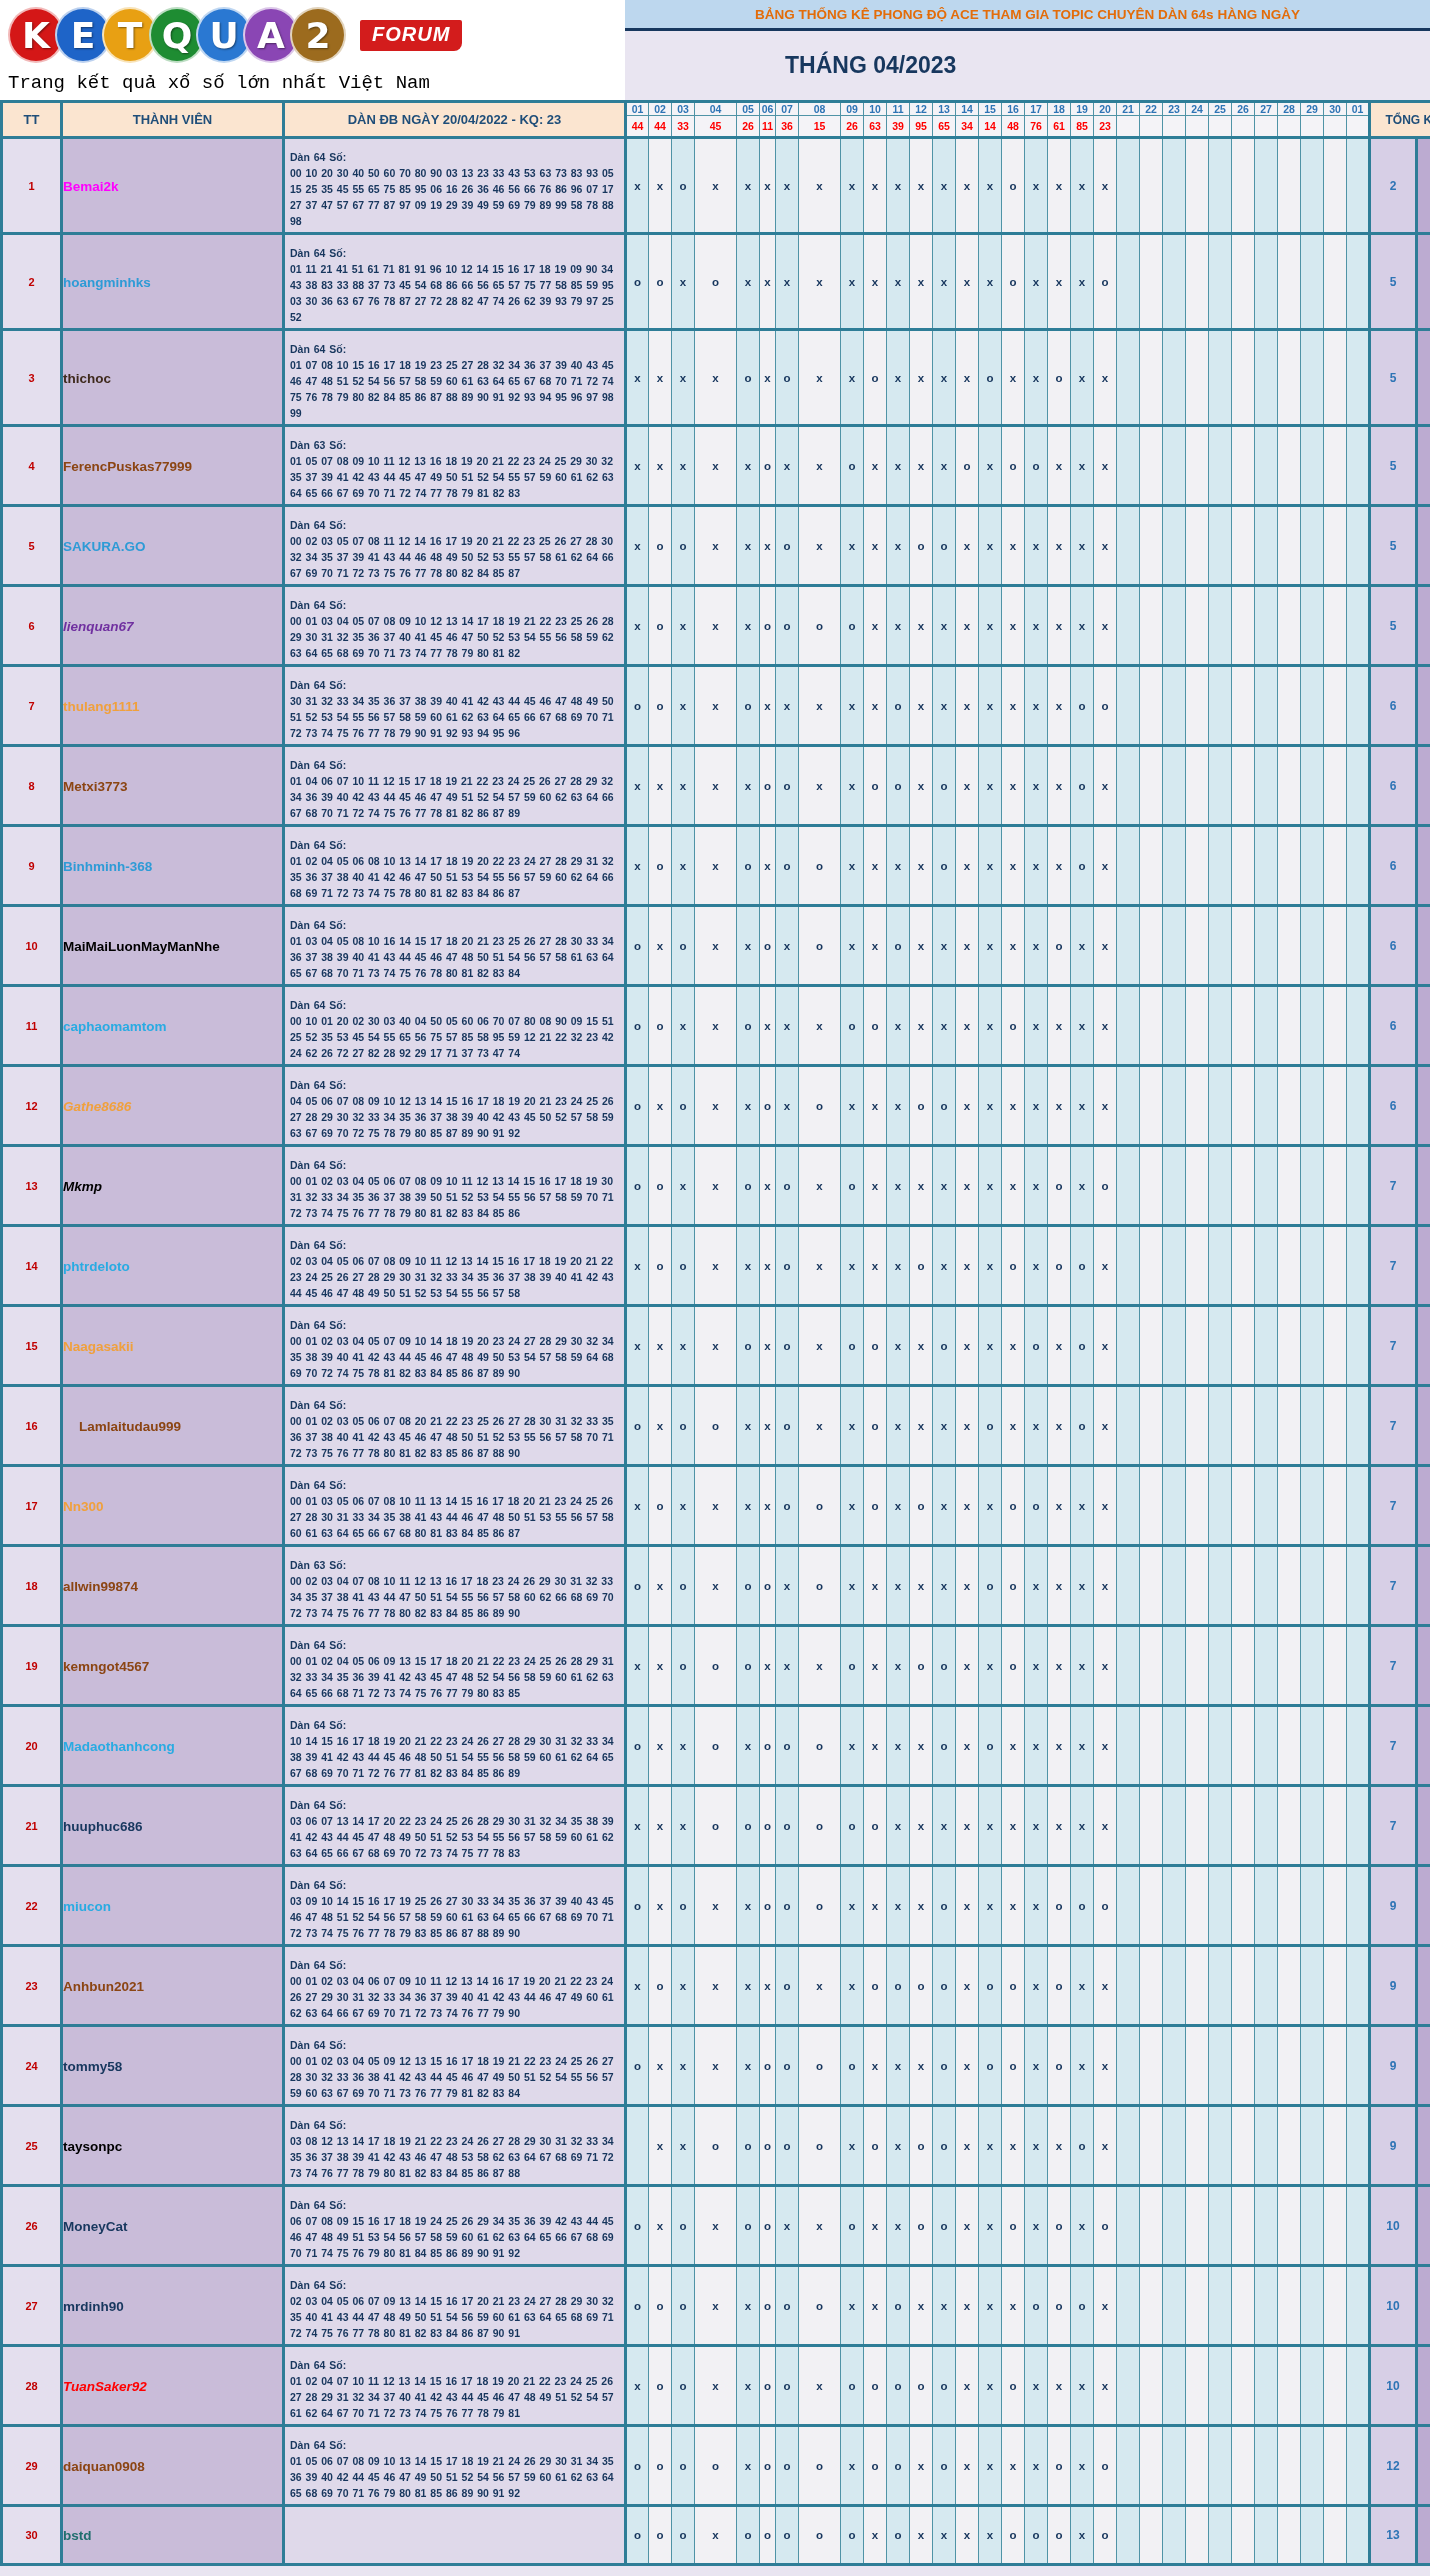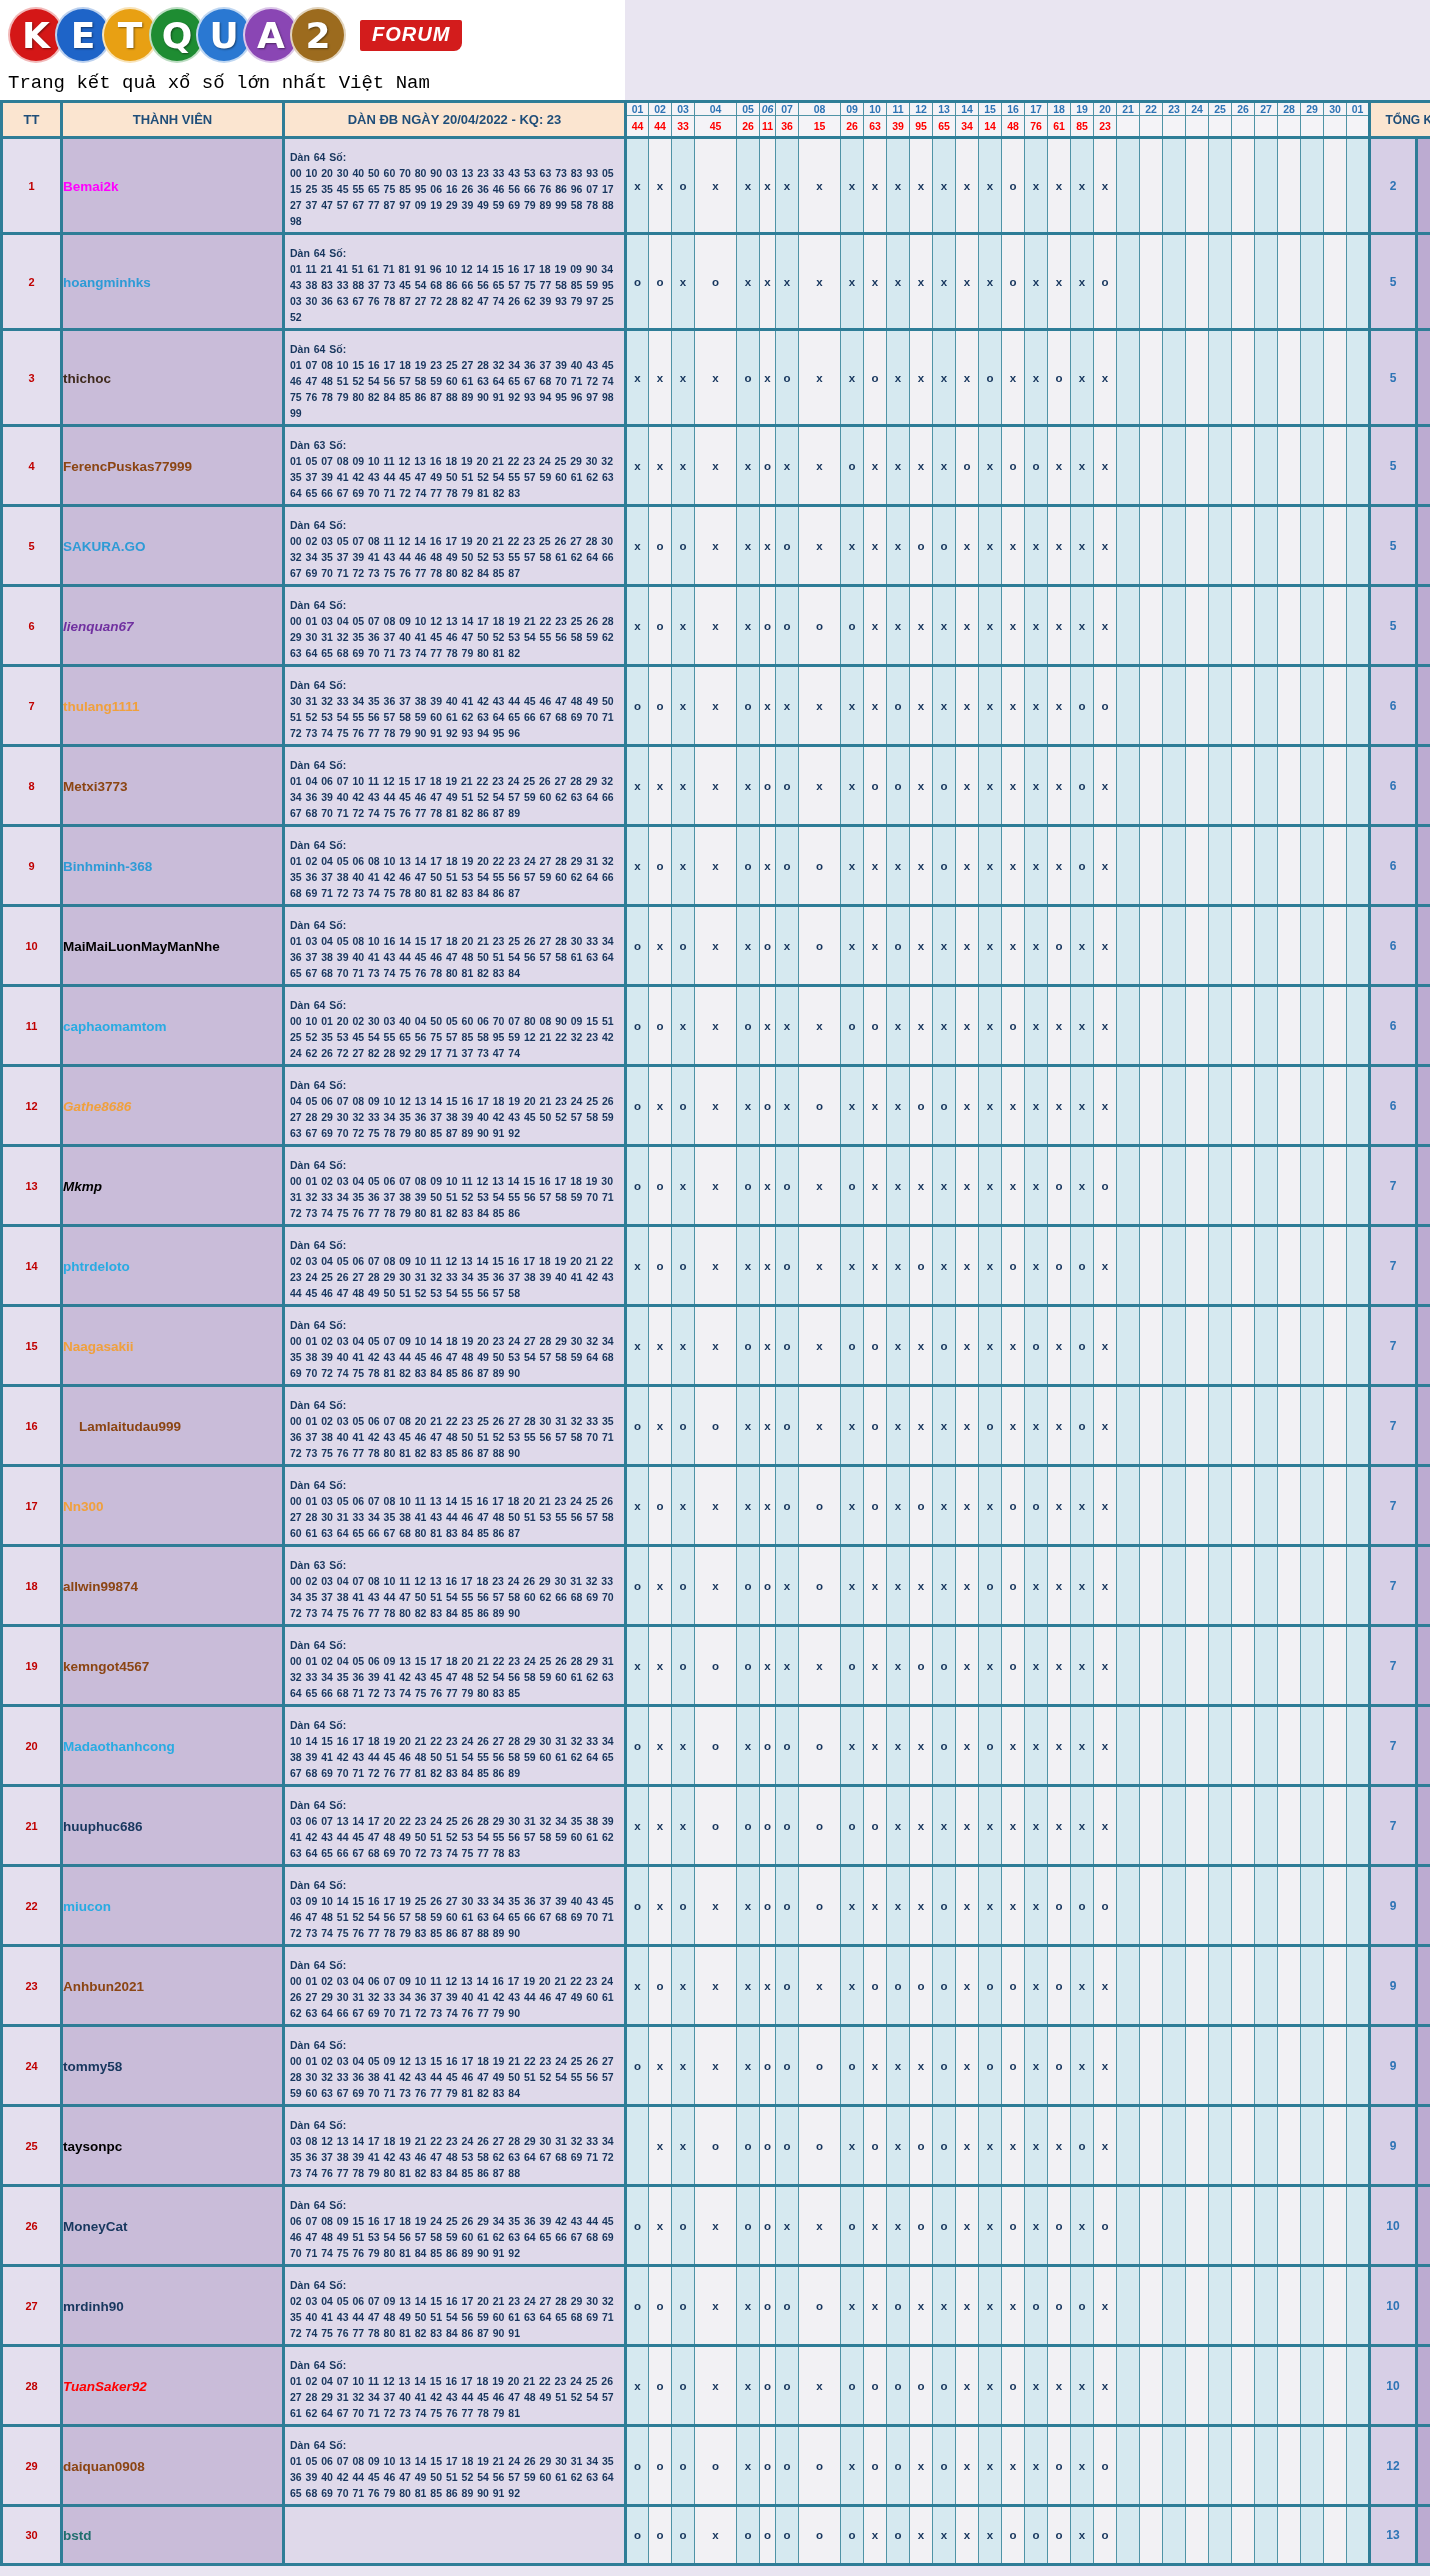--- a/index.html
+++ b/index.html
@@ -56,36 +56,40 @@
 <body>
 
 <div class="masthead">
   <div class="logo-box">
     <div class="logo-row">
       <span id="logo-letters"><span class="ball" style="background: rgb(212, 23, 23);">K</span><span class="ball" style="background: rgb(30, 100, 200);">E</span><span class="ball" style="background: rgb(232, 160, 19);">T</span><span class="ball" style="background: rgb(30, 140, 50);">Q</span><span class="ball" style="background: rgb(42, 120, 210);">U</span><span class="ball" style="background: rgb(138, 70, 180);">A</span><span class="ball" style="background: rgb(156, 107, 30);">2</span></span>
       <span class="forum-badge">FORUM</span>
     </div>
     <div class="tagline">Trang kết quả xổ số lớn nhất Việt Nam</div>
   </div>
+  <div class="head-right">
+    <div class="title-bar">BẢNG THỐNG KÊ PHONG ĐỘ ACE THAM GIA TOPIC CHUYÊN DÀN 64s HÀNG NGÀY</div>
+    <div class="month-band">THÁNG 04/2023</div>
+  </div>
 </div>
 
 <table>
   <colgroup id="cols"></colgroup>
   <thead>
     <tr>
       <th class="hdr-left bthick" rowspan="2" style="width:60px">TT</th>
       <th class="hdr-left bthick" rowspan="2" style="width:222px">THÀNH VIÊN</th>
       <th class="hdr-left bthick" rowspan="2" style="width:342px">DÀN ĐB NGÀY 20/04/2022 - KQ: 23</th>
 
       <th class="day-h first" style="border-left: 3px solid rgb(46, 125, 151); width: 23px;">01</th>
         <th class="day-h" style="width: 23px;">02</th>
         <th class="day-h" style="width: 23px;">03</th>
         <th class="day-h" style="width: 42px;">04</th>
         <th class="day-h" style="width: 23px;">05</th>
-        <th class="day-h" style="width: 16px; font-style: italic;">06</th>
+        <th class="day-h" style="width: 16px;">06</th>
         <th class="day-h" style="width: 23px;">07</th>
         <th class="day-h" style="width: 42px;">08</th>
         <th class="day-h" style="width: 23px;">09</th>
         <th class="day-h" style="width: 23px;">10</th>
         <th class="day-h" style="width: 23px;">11</th>
         <th class="day-h" style="width: 23px;">12</th>
         <th class="day-h" style="width: 23px;">13</th>
         <th class="day-h" style="width: 23px;">14</th>
         <th class="day-h" style="width: 23px;">15</th>
         <th class="day-h" style="width: 23px;">16</th>

